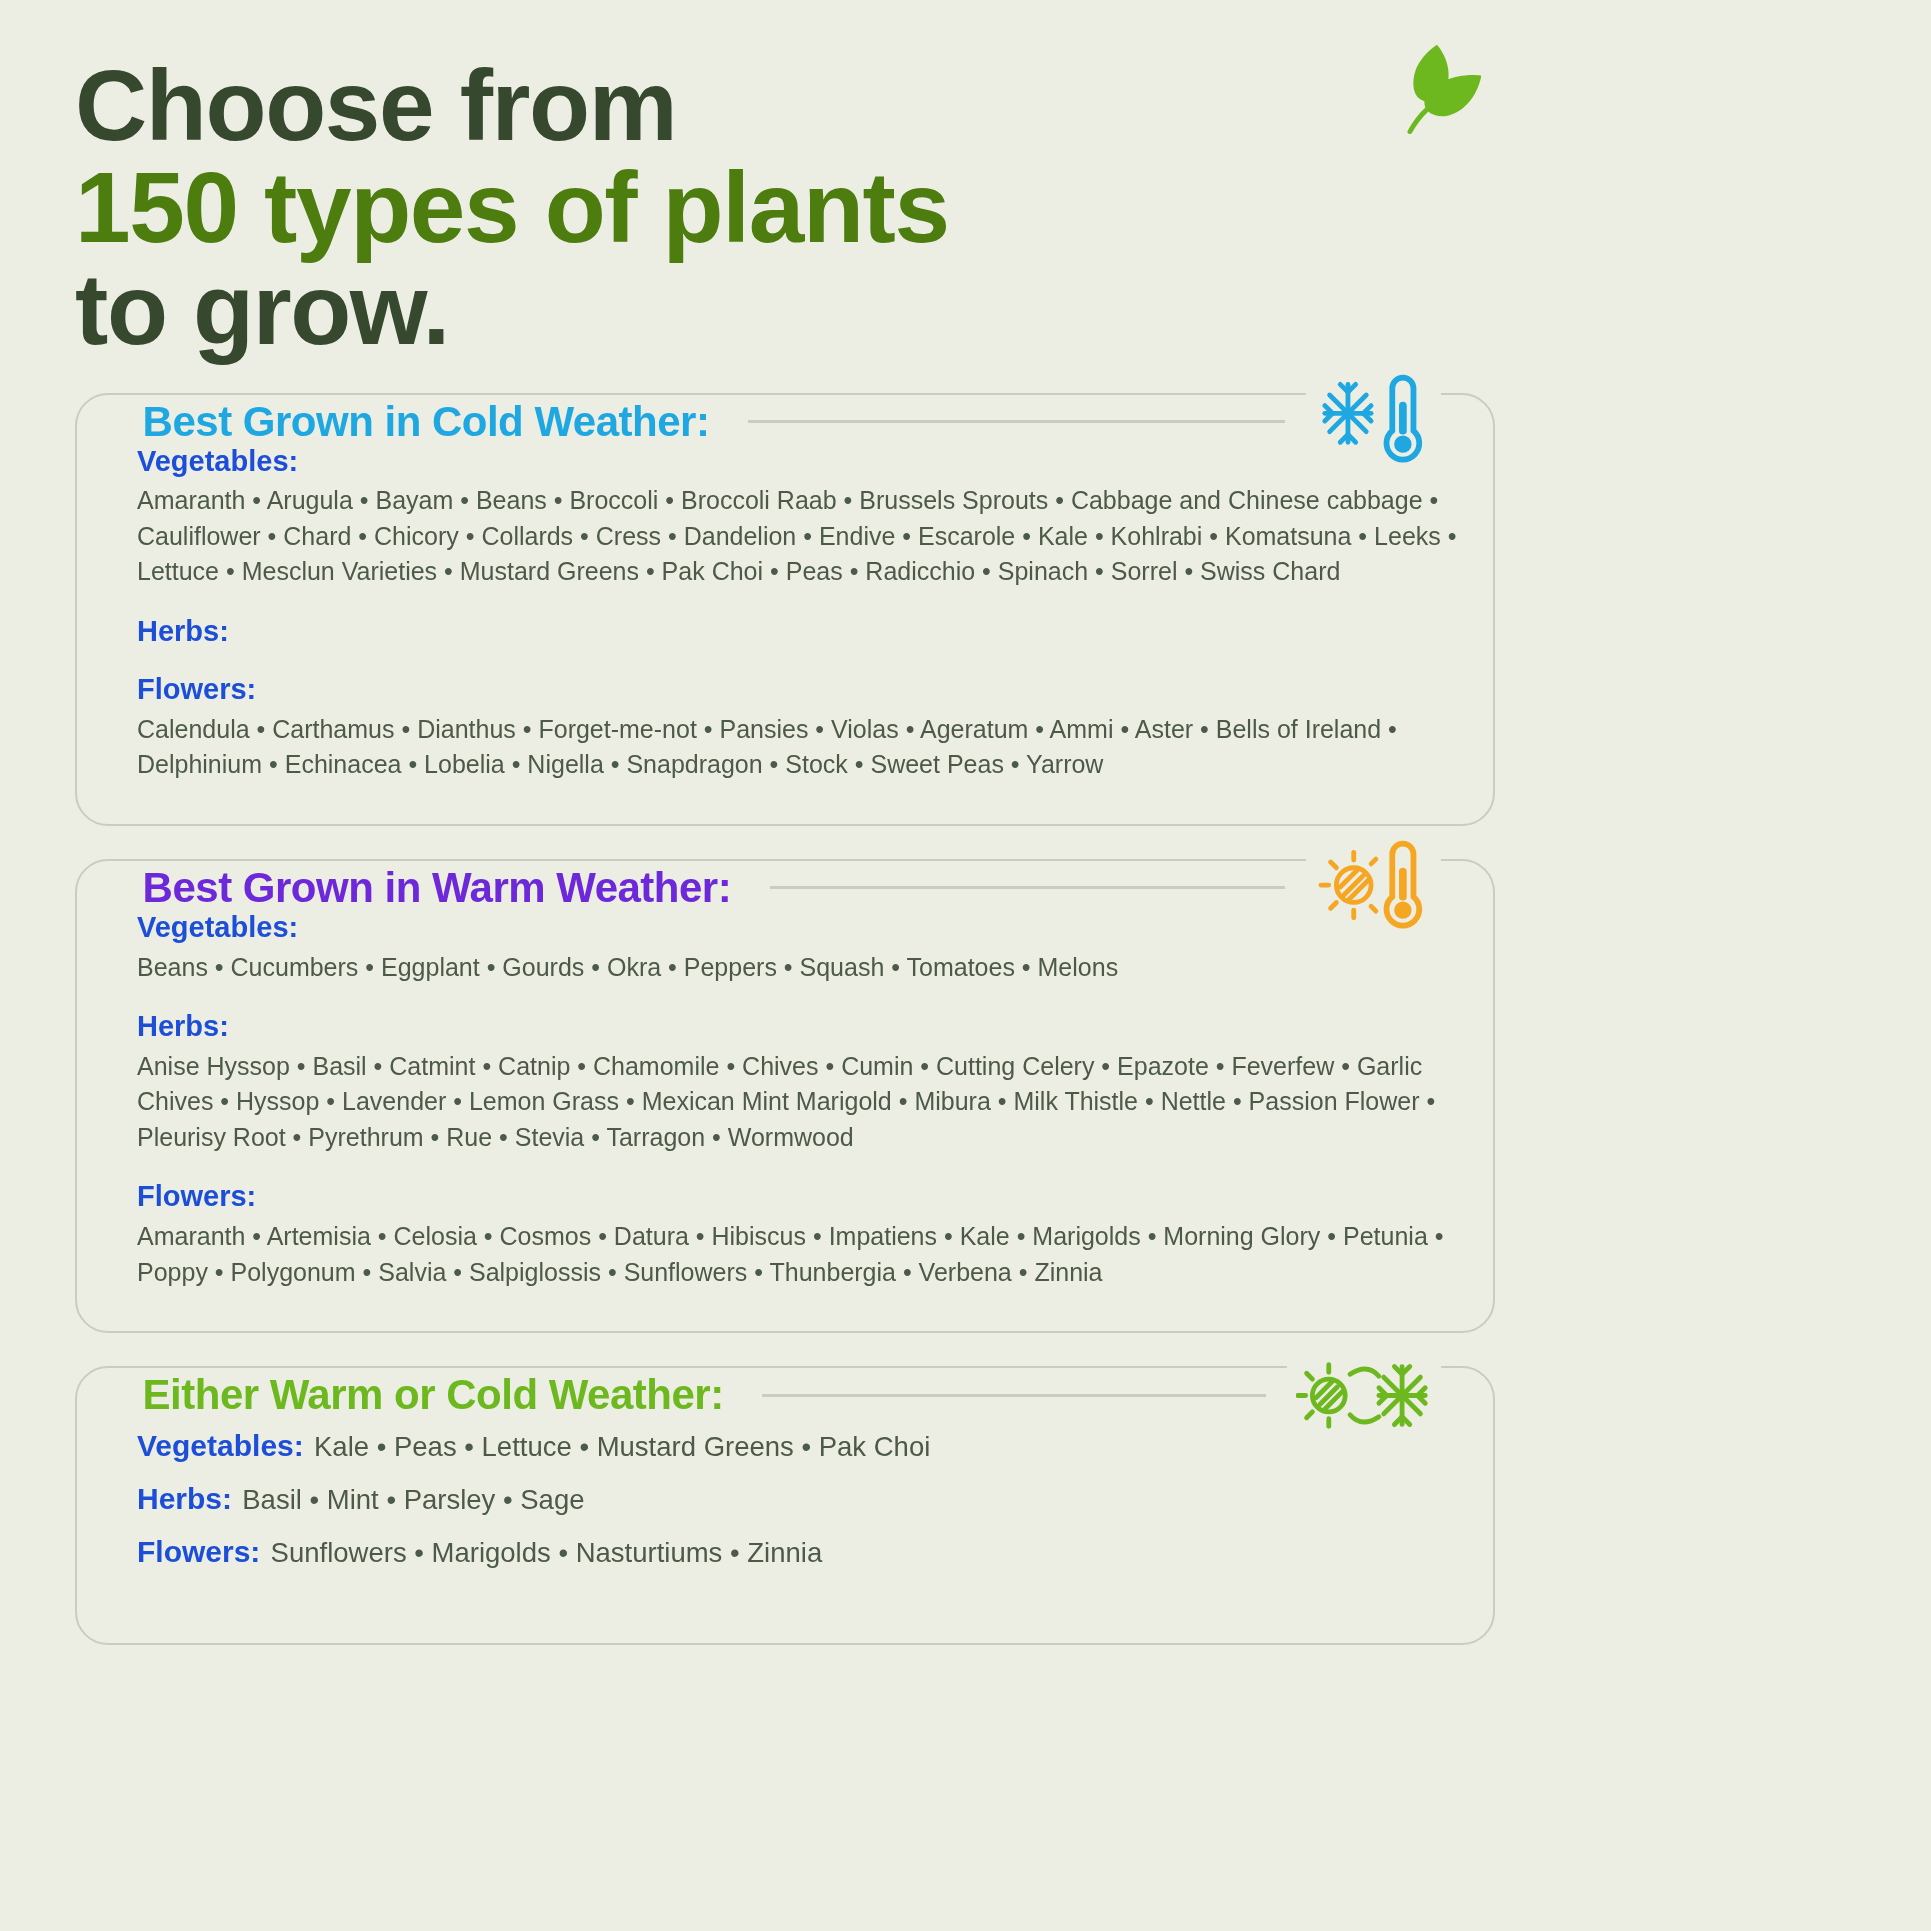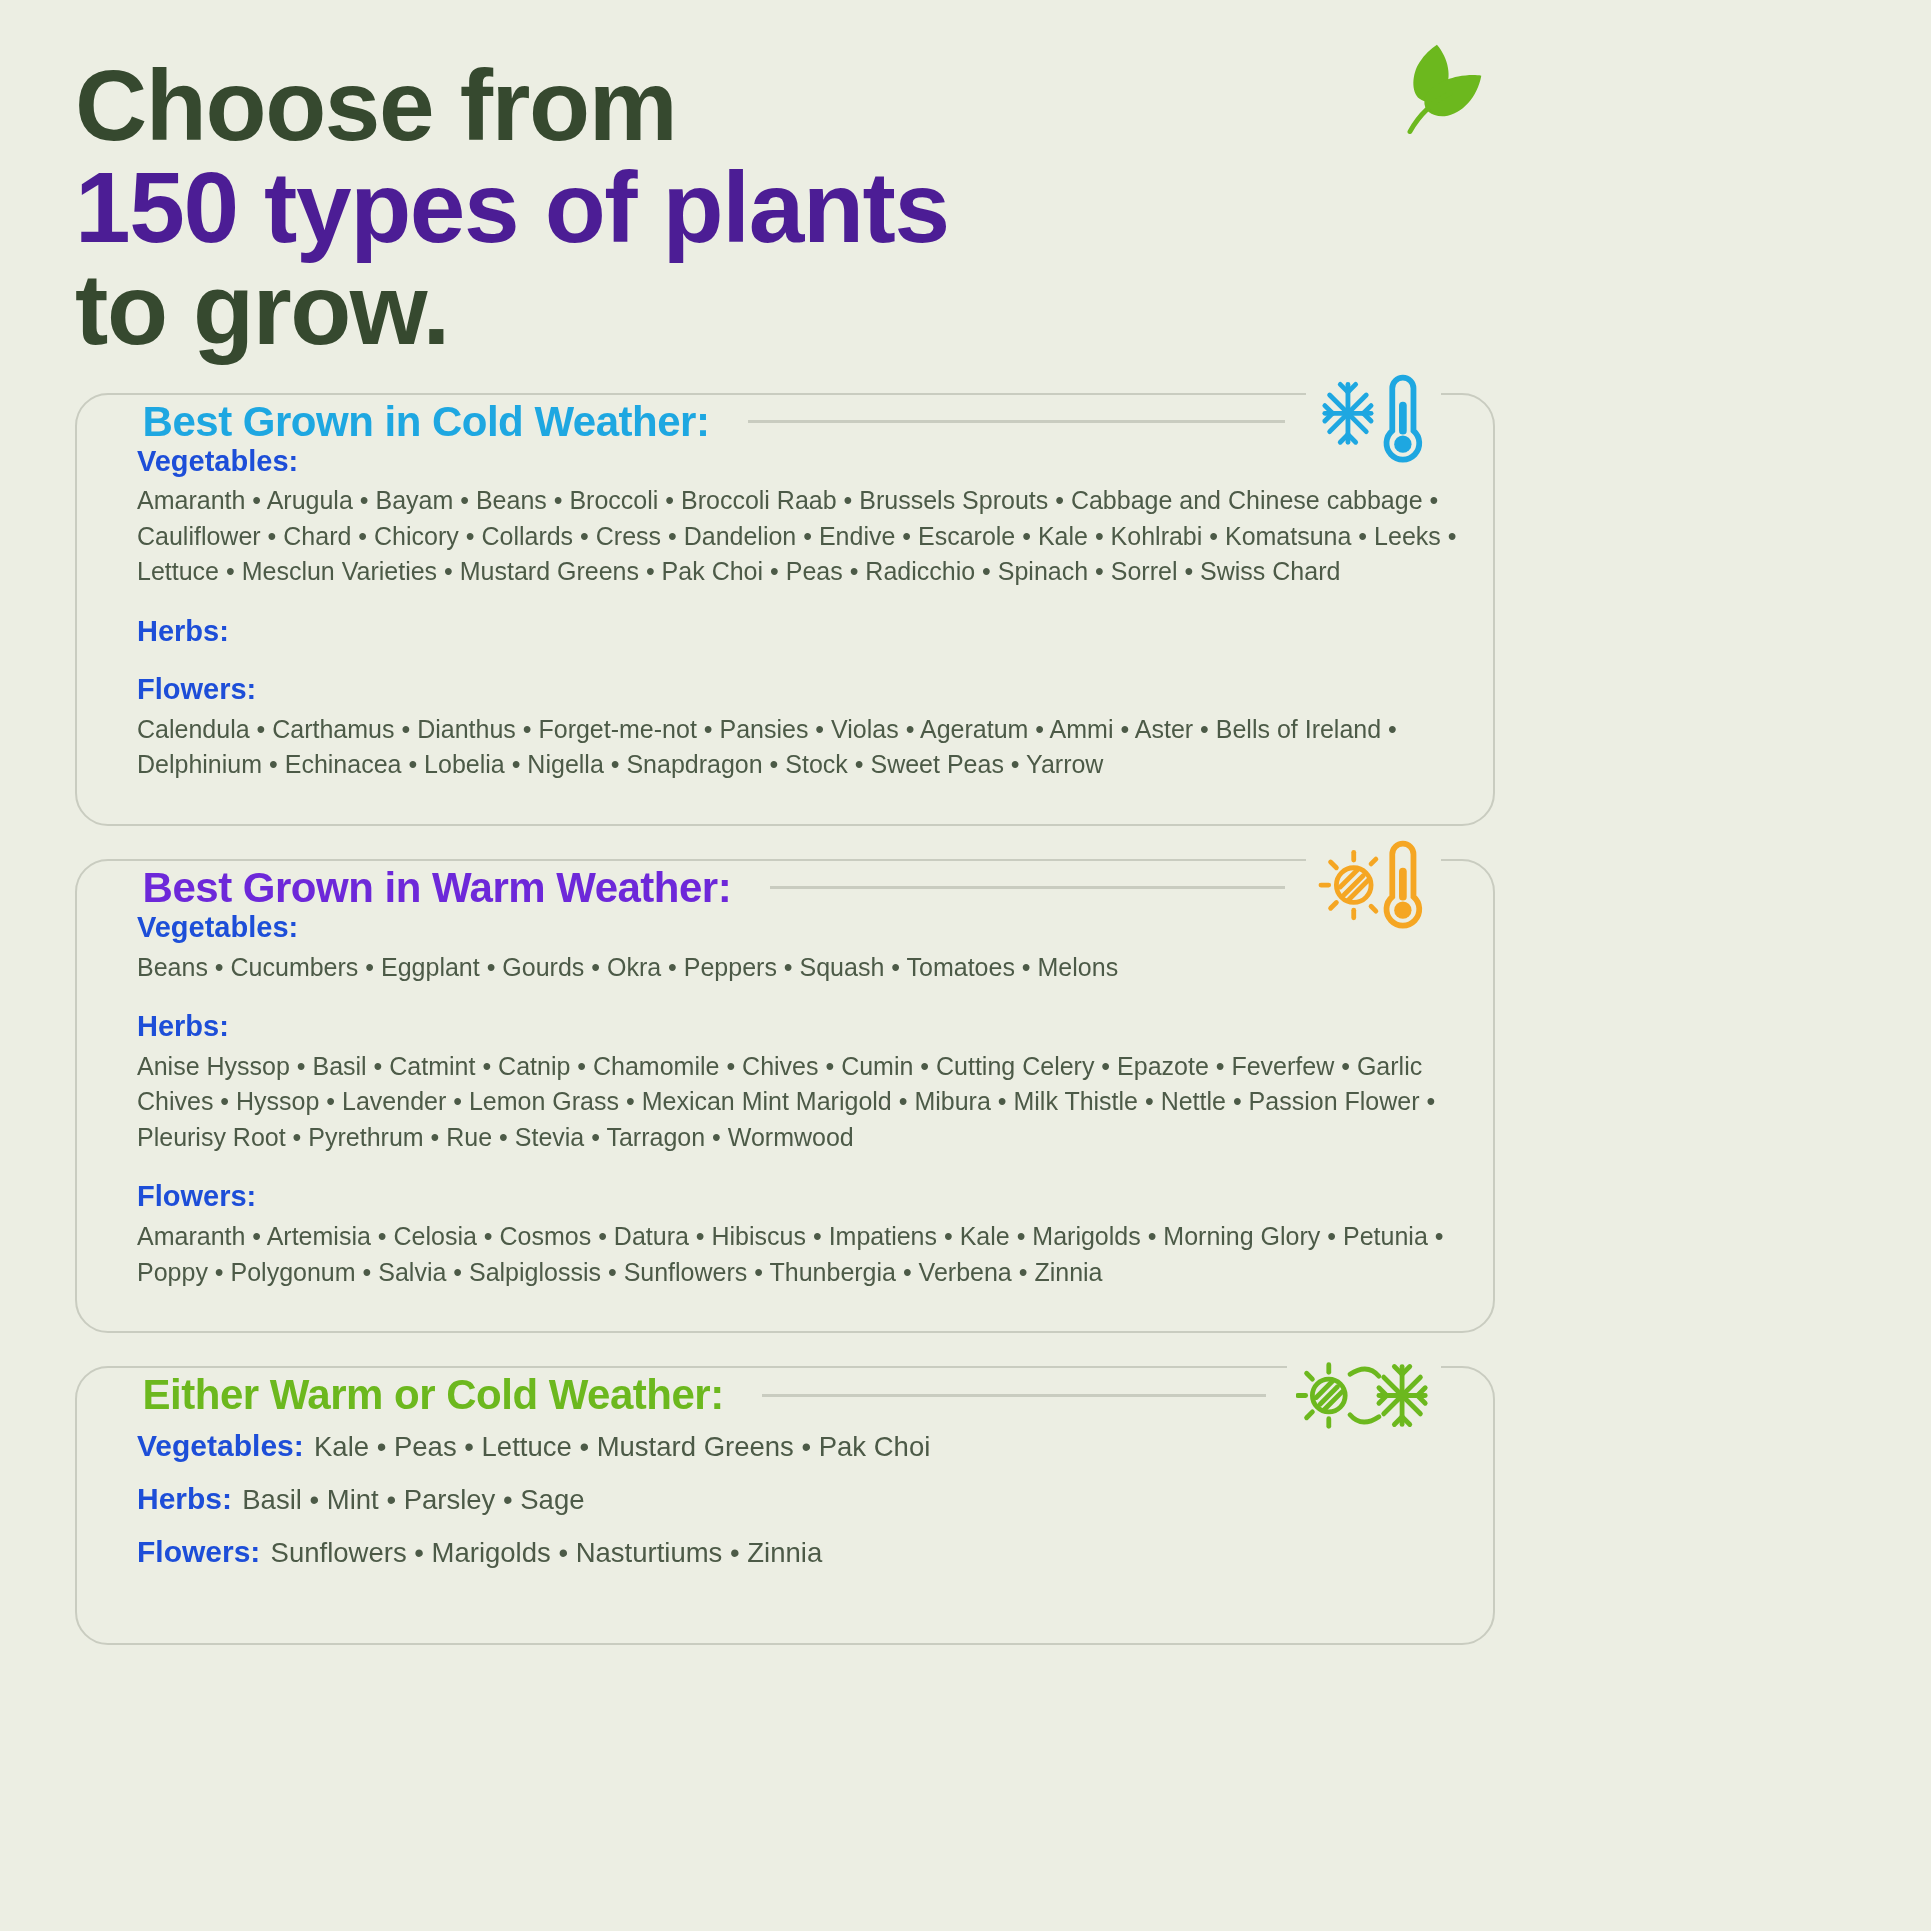--- a/index.html
+++ b/index.html
@@ -26,21 +26,21 @@
   .headline {
     font-size: 100px;
     line-height: 1.02;
     font-weight: bold;
     letter-spacing: -1.4px;
     color: #36492f;
     margin: 0;
     padding-top: 9.7px;
   }
   .headline .accent {
-    color: #4c1d95;
+    color: #4d7c0f;
   }
   .headline .line {
     display: block;
   }
 
   
   .leaf-logo {
     position: absolute;
     top: 35px;
     right: 64px;

